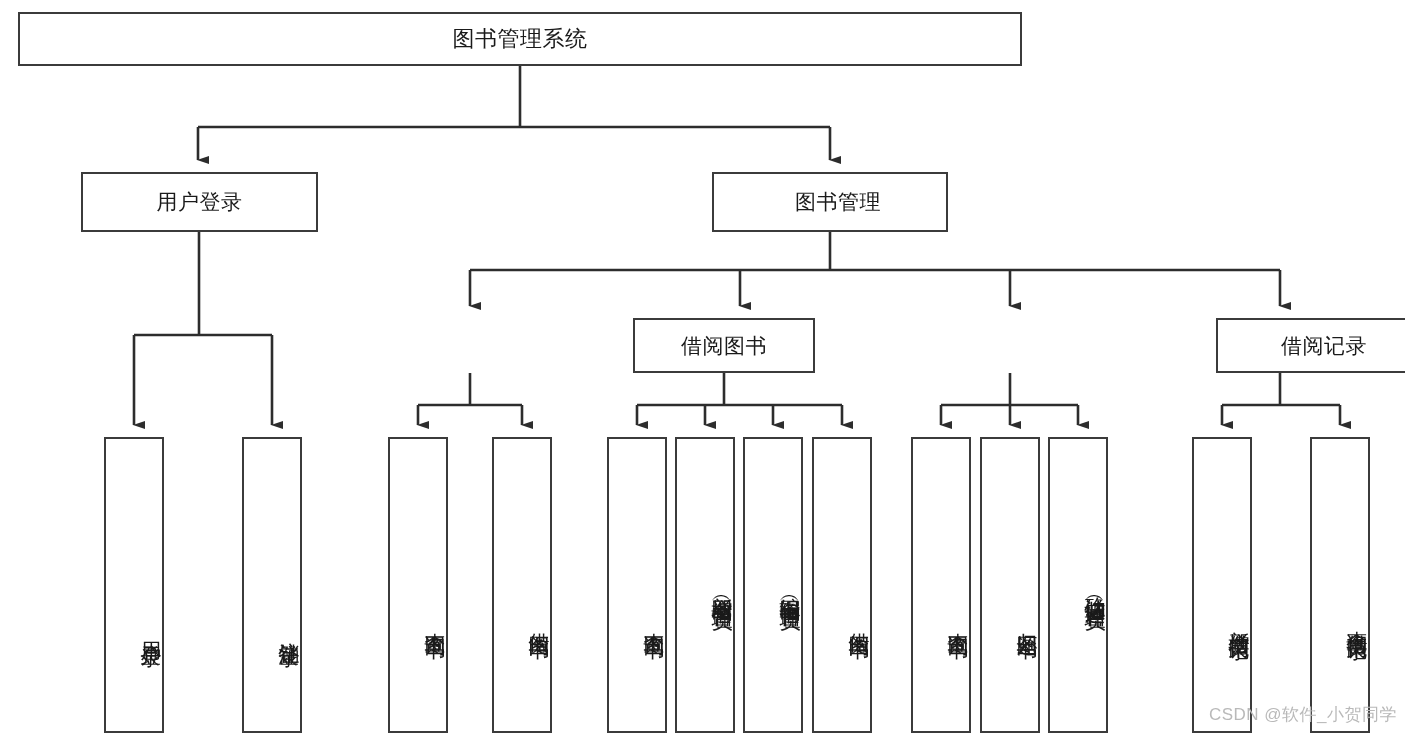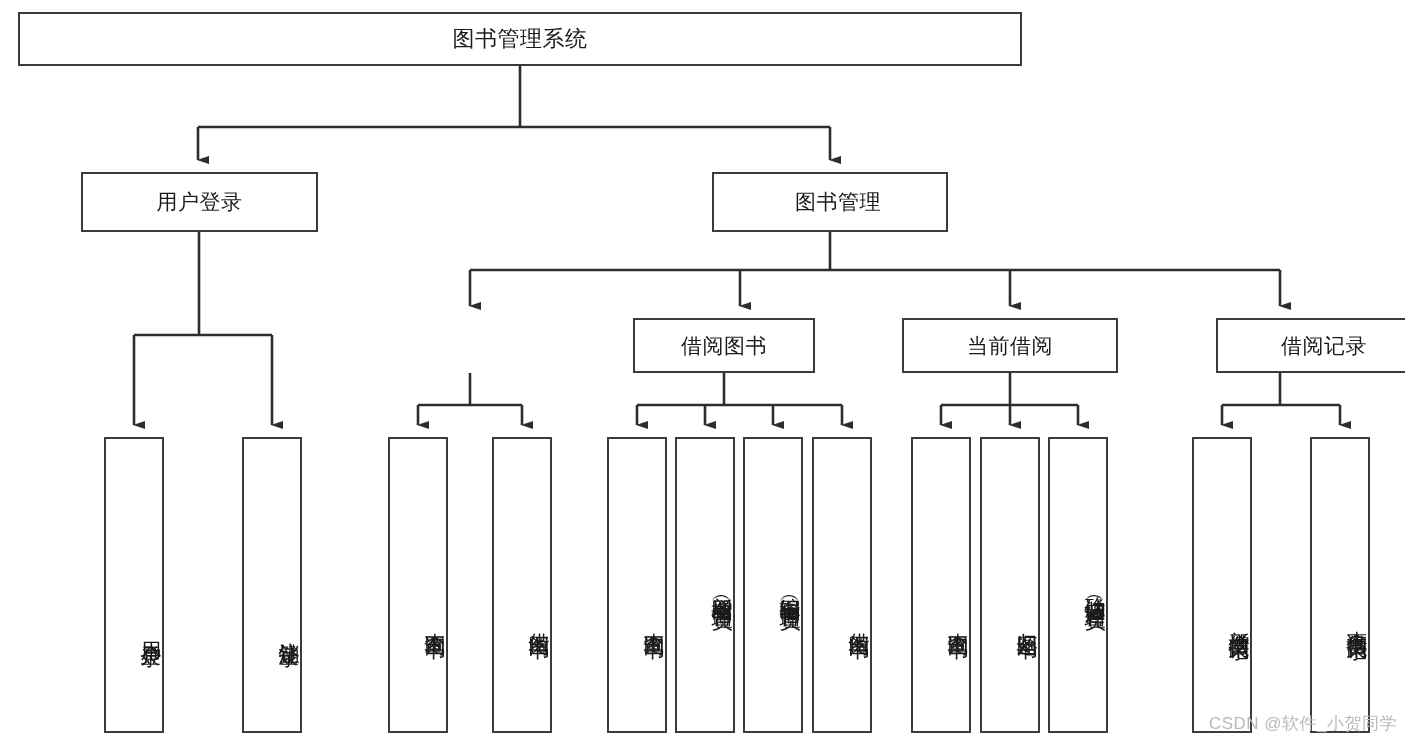--- a/index.html
+++ b/index.html
@@ -45,21 +45,21 @@
     justify-content: center;
     padding-top: 8px;
     line-height: 1;
   }
   .node.vertical.pad-mid { padding-top: 70px; }
   .node.vertical.pad-low { padding-top: 88px; }
   .node.root { font-size: 22px; }
   #watermark {
     position: absolute;
     right: 8px;
-    bottom: 12px;
+    bottom: 21px;
     font-size: 17px;
     color: #b9b9b9;
     white-space: nowrap;
     z-index: 3;
     letter-spacing: 0.5px;
   }
 </style>
 </head>
 <body>
 
@@ -117,21 +117,20 @@
       <path d="M1340,405 L1340,425" marker-end="url(#arrow)"></path>
     </g>
   </svg>
 
   <div class="node horizontal root" style="left:18px; top:12px; width:1004px; height:54px;">图书管理系统</div>
 
   <div class="node horizontal" style="left:81px; top:172px; width:237px; height:60px;">用户登录</div>
   <div class="node horizontal" style="left:712px; top:172px; width:236px; height:60px;padding-left:16px;">图书管理</div>
 
   <div class="node horizontal" style="left:633px; top:318px; width:182px; height:55px;">借阅图书</div>
-  <div class="node horizontal" style="left:902px; top:318px; width:216px; height:55px;">当前借阅</div>
   <div class="node horizontal" style="left:1172px; top:318px; width:216px; height:55px;margin-left:44px;">借阅记录</div>
 
   <div class="node vertical pad-low" style="left:104px; top:437px; width:60px; height:296px;">用户登录</div>
   <div class="node vertical pad-low" style="left:242px; top:437px; width:60px; height:296px;">注销登录</div>
 
   <div class="node vertical pad-mid" style="left:388px; top:437px; width:60px; height:296px;">查询图书</div>
   <div class="node vertical pad-mid" style="left:492px; top:437px; width:60px; height:296px;">借阅图书</div>
 
   <div class="node vertical pad-mid" style="left:607px; top:437px; width:60px; height:296px;">查询图书</div>
   <div class="node vertical" style="left:675px; top:437px; width:60px; height:296px;">新增图书（管理员）</div>

